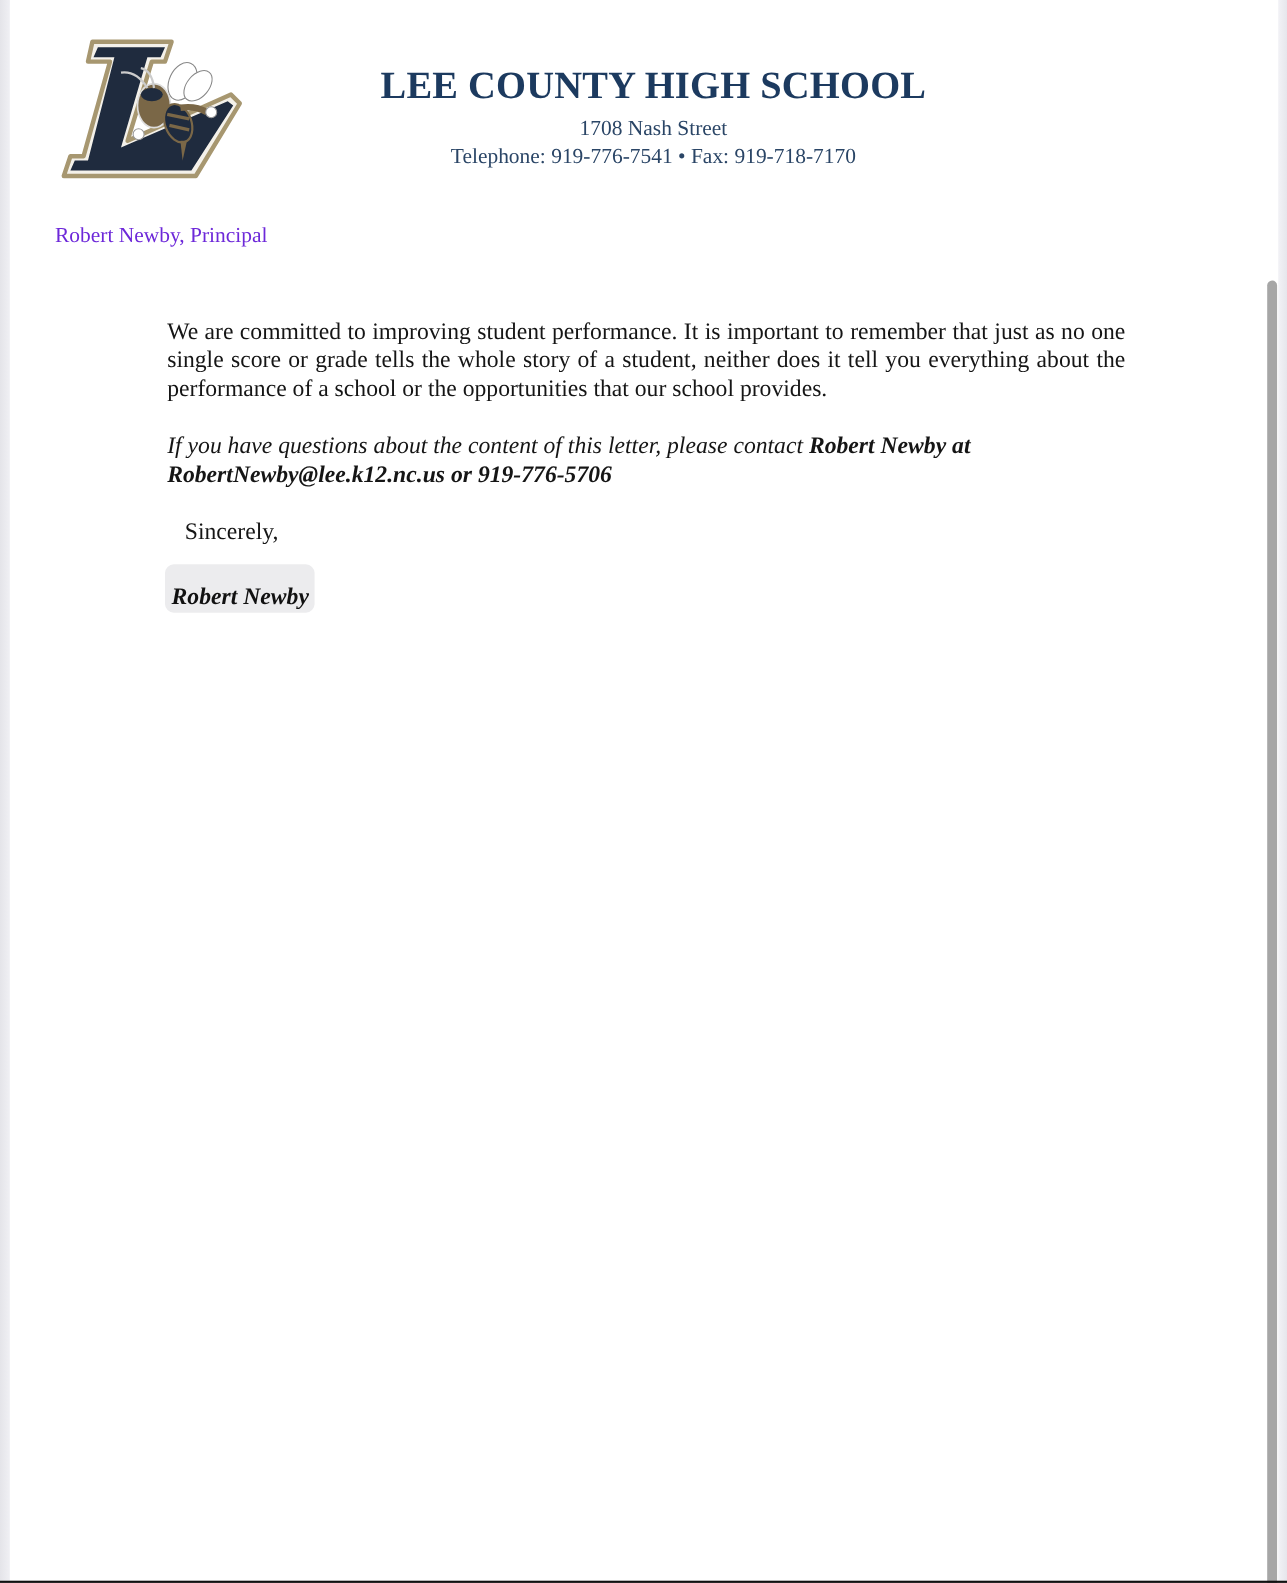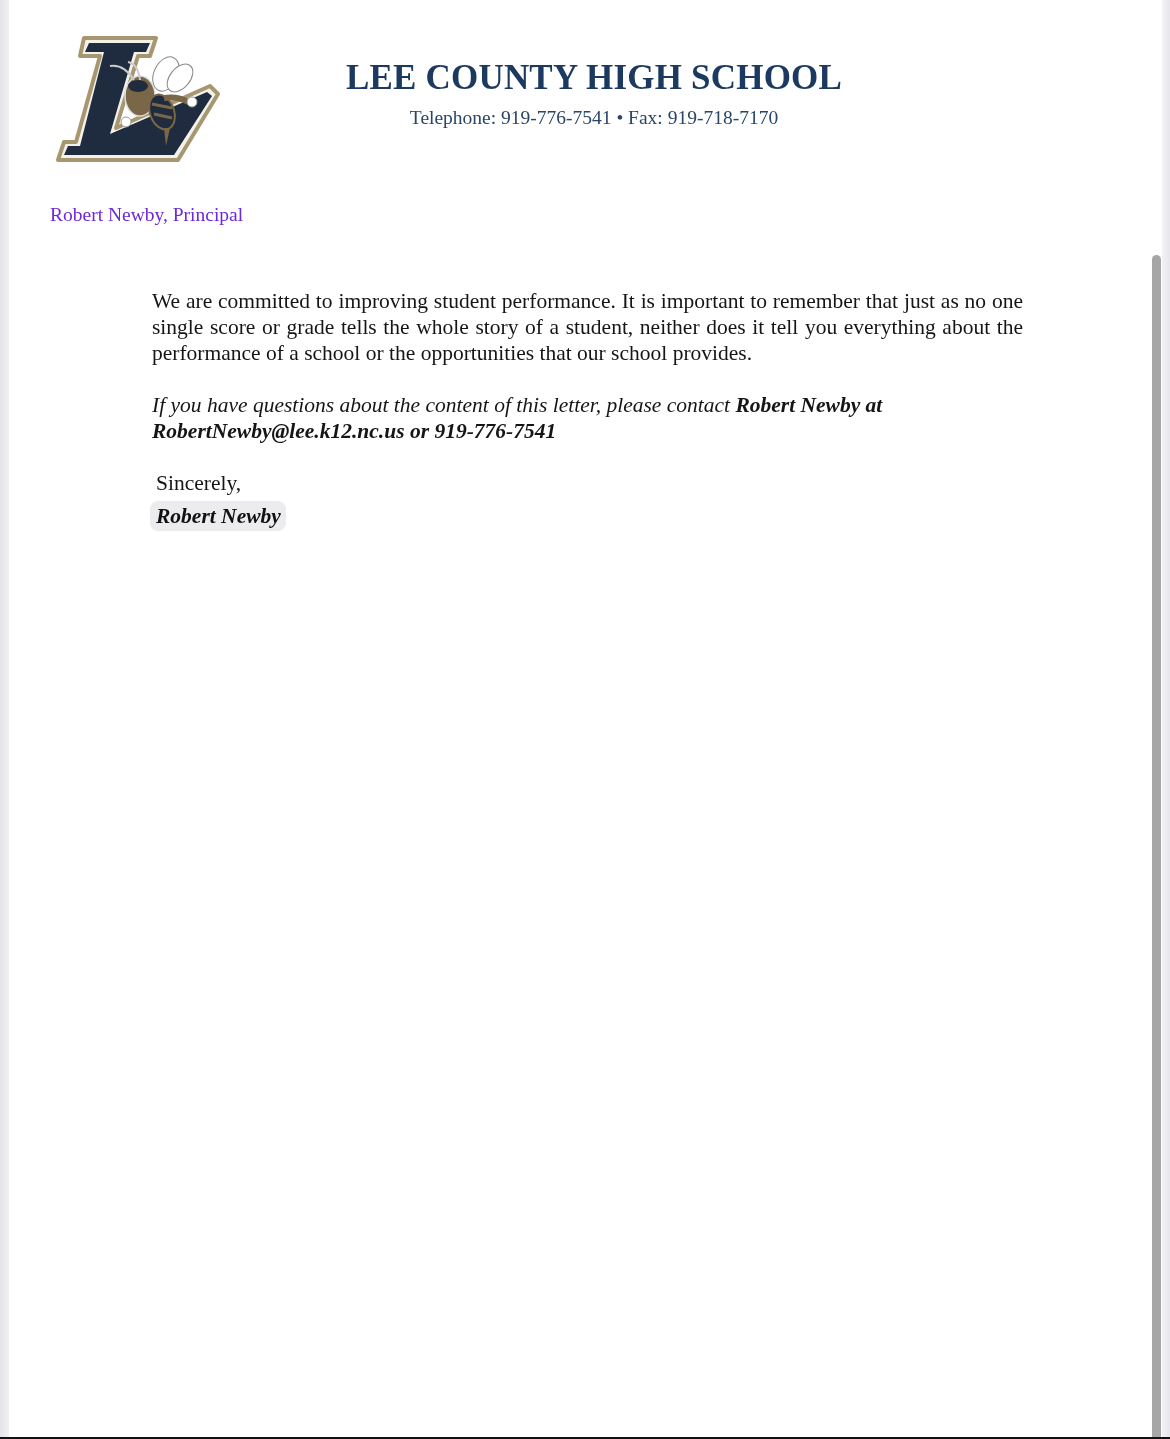--- a/index.html
+++ b/index.html
@@ -84,25 +84,25 @@
       left: 143px; top: 284px;
       width: 883px;
       font-size: 21.5px;
       line-height: 26px;
       color: #151515;
       text-align: justify;
     }
     .para { margin: 0 12px 26px 0; }
     .para2 { text-align-last: left; font-style: italic; }
     .bold { font-weight: bold; }
-    .closing { margin: 4px; }
+    .closing { margin: 16px; }
     .signature {
       display: inline-block;
       margin-top: 1px;
-      padding: 2px 5px 2px 6px;
+      padding: 16px 5px 2px 6px;
       margin-left: -2px;
       background: #ececee;
       border-radius: 8px;
       font-weight: bold;
       font-style: italic;
       color: #111;
     }
   </style>
 </head>
 <body>
@@ -135,29 +135,30 @@
       <circle cx="138" cy="68" r="5" fill="#ffffff" stroke="#999"></circle>
       <circle cx="72" cy="88" r="5" fill="#ffffff" stroke="#999"></circle>
 
       <path d="M110 94 L112 112 L116 94 Z" fill="#7a6747"></path>
     </svg>
   </div>
 
   <div class="letterhead">
     <h1 class="school-name">LEE COUNTY HIGH SCHOOL</h1>
     <div class="address-block">
+      <div class="address-line">1708 Nash Street</div>
       <div class="address-line">Telephone: 919-776-7541 • Fax: 919-718-7170</div>
     </div>
   </div>
 
   <div class="principal">Robert Newby, Principal</div>
 
   <div class="body-text">
     <p class="para">We are committed to improving student performance. It is important to remember that just as no one single score or grade tells the whole story of a student, neither does it tell you everything about the performance of a school or the opportunities that our school provides.</p>
-    <p class="para para2"><span>If you have questions about the content of this letter, please contact </span><span class="bold">Robert Newby at</span><br><span class="bold">RobertNewby@lee.k12.nc.us or 919-776-7541</span></p>
+    <p class="para para2"><span>If you have questions about the content of this letter, please contact </span><span class="bold">Robert Newby at</span><br><span class="bold">RobertNewby@lee.k12.nc.us or 919-776-5706</span></p>
     <p class="closing">Sincerely,</p>
     <span class="signature">Robert Newby</span>
   </div>
 
 </div>
 
 <div class="viewer-right-edge"></div>
 <div class="scrollbar-thumb"></div>
 <div class="bottom-line"></div>
 

